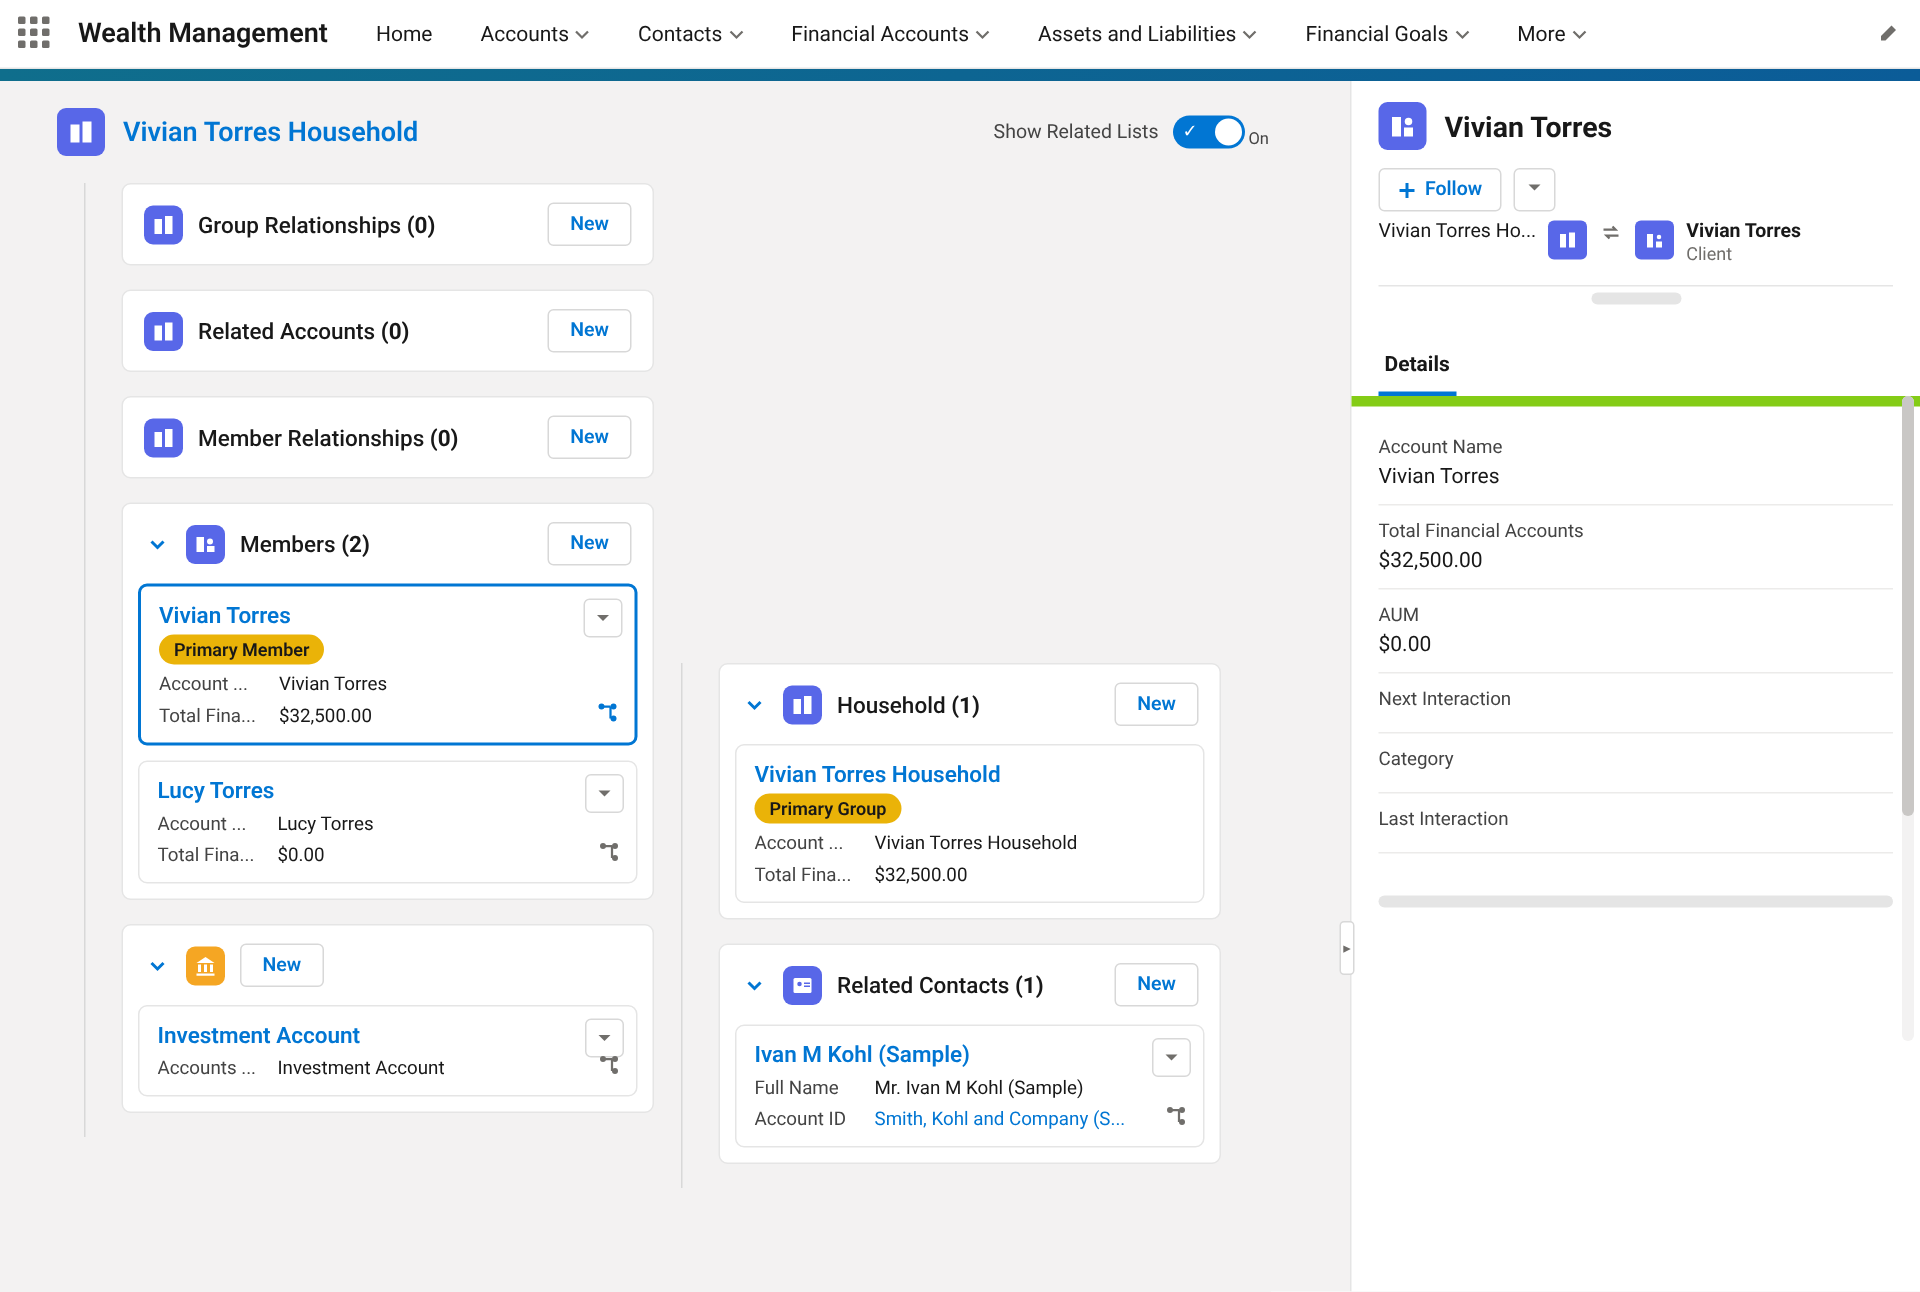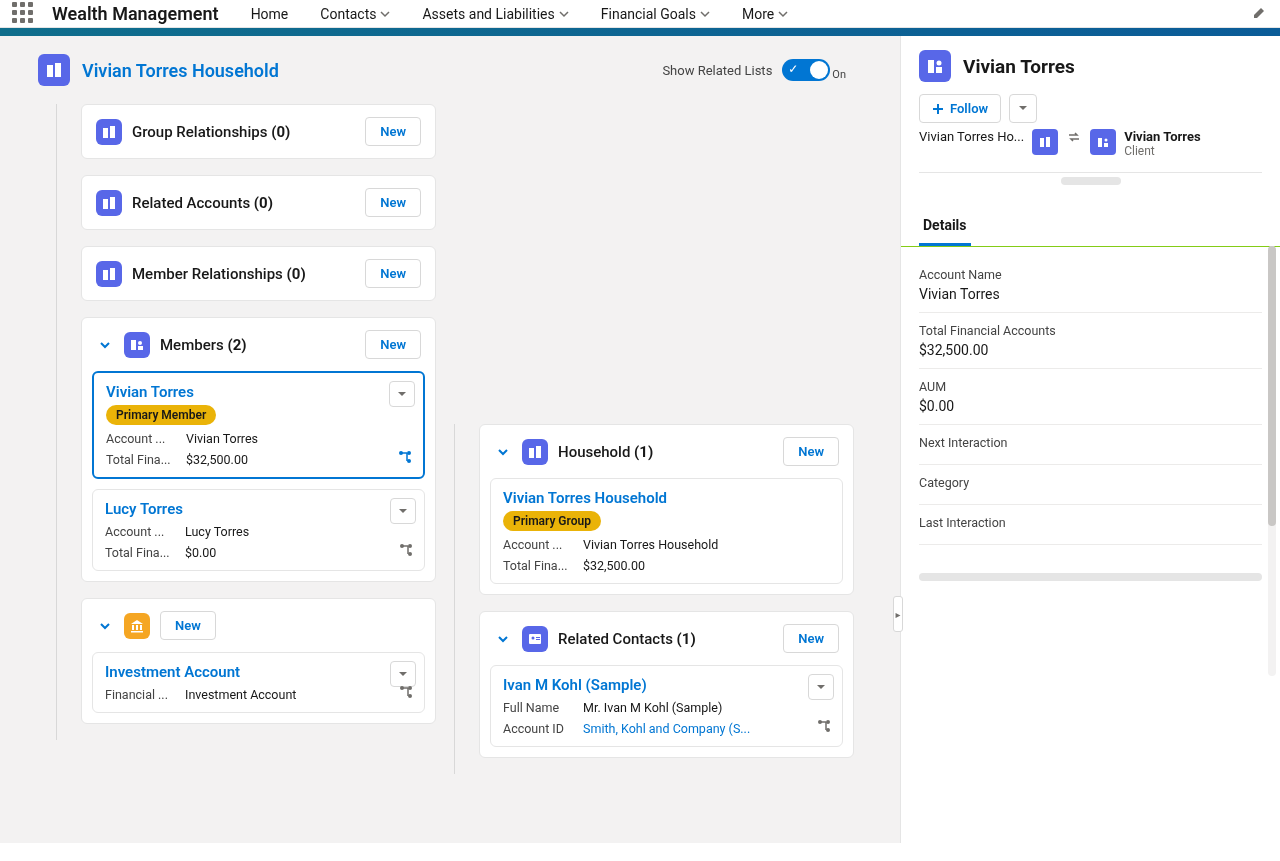--- a/index.html
+++ b/index.html
@@ -1,17 +1,17 @@
 <!DOCTYPE html>
 <html><head>
 <meta charset="utf-8">
 <style>
   * { box-sizing: border-box; font-family: -apple-system, BlinkMacSystemFont, "Segoe UI", Roboto, Helvetica, Arial, sans-serif; }
   body { margin: 0; background: #fff; color: #181818; }
-  .topnav { display: flex; align-items: center; height: 28px; border-bottom: 1px solid #e5e5e5; padding: 0 12px; gap: 8px; }
+  .topnav { display: flex; align-items: center; height: 46px; border-bottom: 1px solid #e5e5e5; padding: 0 12px; gap: 8px; }
   .app-launcher { width: 24px; height: 24px; display: grid; grid-template-columns: repeat(3, 5px); grid-template-rows: repeat(3,5px); gap: 3px; cursor: pointer; }
   .app-launcher span { background: #706e6b; border-radius: 1px; }
   .app-title { font-size: 18px; font-weight: 600; margin-left: 8px; margin-right: 12px; }
   .nav-item { display: flex; align-items: center; gap: 4px; padding: 0 12px; font-size: 14px; color: #181818; cursor: pointer; height: 46px; }
   .chev { width: 10px; height: 10px; display: inline-block; }
   .chev svg { display:block; }
   .topnav .pencil { margin-left: auto; cursor: pointer; color:#706e6b; }
   .band { height: 8px; background: linear-gradient(90deg, #0f6e8c, #0b5c98); background-color:#0b5c98; }
   .workspace { display: flex; height: calc(861px - 46px - 8px); background: #f3f2f2; }
   .main-col { flex: 1; overflow: auto; padding: 18px 10px 18px 38px; position: relative; }
@@ -23,21 +23,21 @@
   .ic-orange { background: #f5a623; }
   .ic-purple { background: #5867e8; }
   .page-title a { color: #0176d3; font-size: 18px; font-weight: 600; text-decoration: none; }
   .toggle-wrap { display: flex; flex-direction: row; align-items: flex-end; gap:2px;}
   .toggle-row { display:flex; align-items:center; gap:10px; font-size:13px; color:#444;}
   .toggle { width: 48px; height: 22px; background: #0176d3; border-radius: 11px; position: relative; cursor:pointer;}
   .toggle::after { content:""; position:absolute; right:2px; top:2px; width:18px; height:18px; background:#fff; border-radius:50%; }
   .toggle .check { position:absolute; left:6px; top:3px; color:#fff; font-size:12px; }
   .toggle-sub { font-size:11px; color:#444; margin-right:20px;}
   .tree-col { width: 380px; }
-  .tree-col2 { width: 400px; margin-left:80px; margin-top:320px;}
+  .tree-col2 { width: 360px; margin-left:80px; margin-top:320px;}
   .cols { display:flex; align-items:flex-start; }
   .card { background:#fff; border:1px solid #e5e5e5; border-radius:6px; margin-bottom:16px; }
   .card-hd { display:flex; align-items:center; padding:12px 14px; gap:10px; }
   .card-hd .ttl { font-size:15px; font-weight:500; flex:1; }
   .card-hd .cnt { font-weight:700; }
   .btn-new { background:#fff; border:1px solid #d8d8d8; color:#0176d3; font-weight:600; font-size:13px; padding:6px 14px; border-radius:4px; cursor:pointer;}
   .chev-btn { width:18px; height:18px; display:flex; align-items:center; justify-content:center; cursor:pointer; color:#0176d3;}
   .subcard { border:1px solid #e5e5e5; border-radius:6px; margin:0 10px 10px 10px; padding:10px 12px; position:relative;}
   .subcard.selected { border:2px solid #0176d3; }
   .subcard .name { color:#0176d3; font-size:15px; font-weight:600; cursor:pointer;}
@@ -57,21 +57,21 @@
   .sidebar { width: 380px; background:#fff; border-left:1px solid #e5e5e5; display:flex; flex-direction:column; position:relative; }
   .side-pad { padding:14px 18px; }
   .side-title { display:flex; align-items:center; gap:12px; }
   .side-title h2 { margin:0; font-size:19px; font-weight:700;}
   .btn-follow { display:inline-flex; align-items:center; gap:6px; border:1px solid #d8d8d8; background:#fff; color:#0176d3; font-weight:600; padding:6px 12px; border-radius:4px; cursor:pointer; font-size:13px;}
   .btn-dd { border:1px solid #d8d8d8; background:#fff; padding:6px 8px; border-radius:4px; cursor:pointer;}
   .rel-row { display:flex; align-items:flex-start; gap:8px; margin-top:6px; border-bottom:1px solid #e5e5e5; padding-bottom:14px;}
   .rel-row .trunc { font-size:13px; white-space:nowrap; overflow:hidden; text-overflow:ellipsis; max-width:120px;}
   .swap-ic { color:#706e6b; }
   .small-ic { width:26px; height:26px; border-radius:4px; display:flex; align-items:center; justify-content:center;}
-  .tabs { display:flex; border-bottom:1px solid #84cc16; padding:0 18px; margin-top:8px;}
+  .tabs { display:flex; border-bottom:7px solid #84cc16; padding:0 18px; margin-top:8px;}
   .tab { padding:10px 4px; font-size:14px; font-weight:700; color:#181818; border-bottom:3px solid #0176d3; cursor:pointer;}
   .details-body { padding:10px 18px 20px 18px; overflow:auto; position:relative;}
   .field { border-bottom:1px solid #ecebea; padding:10px 0;}
   .field .lbl { font-size:12.5px; color:#444; margin-bottom:4px;}
   .field .val { font-size:14px; color:#181818;}
   .collapse-handle { position:absolute; left:-8px; top:560px; width:10px; height:36px; background:#fff; border:1px solid #d8d8d8; border-radius:3px; display:flex; align-items:center; justify-content:center; cursor:pointer; color:#706e6b; font-size:10px;}
   .action-row { display:flex; gap:8px; margin-top:12px; align-items:center;}
   .gray-bar { height:8px; background:#e5e5e5; border-radius:4px; width:60px; margin-top:4px; margin-left:auto; margin-right:auto;}
   .sb-track { position:absolute; right:4px; top:210px; width:8px; height:430px; background:#f3f2f2; border-radius:4px;}
   .sb-thumb { position:absolute; top:0; width:8px; height:280px; background:#c9c7c5; border-radius:4px;}
@@ -92,21 +92,37 @@
       <span></span>
       <span></span>
       <span></span>
   </div>
   <div class="app-title">Wealth Management</div>
 
   <div class="nav-item">
       <span>Home</span>
     </div>
   <div class="nav-item">
+      <span>Accounts</span>
+      <span class="chev">
+        <svg viewBox="0 0 10 10">
+          <path d="M1 3l4 4 4-4" stroke="#706e6b" fill="none" stroke-width="1.5"></path>
+        </svg>
+      </span>
+    </div>
+  <div class="nav-item">
       <span>Contacts</span>
+      <span class="chev">
+        <svg viewBox="0 0 10 10">
+          <path d="M1 3l4 4 4-4" stroke="#706e6b" fill="none" stroke-width="1.5"></path>
+        </svg>
+      </span>
+    </div>
+  <div class="nav-item">
+      <span>Financial Accounts</span>
       <span class="chev">
         <svg viewBox="0 0 10 10">
           <path d="M1 3l4 4 4-4" stroke="#706e6b" fill="none" stroke-width="1.5"></path>
         </svg>
       </span>
     </div>
   <div class="nav-item">
       <span>Assets and Liabilities</span>
       <span class="chev">
         <svg viewBox="0 0 10 10">
@@ -286,21 +302,21 @@
                   <rect x="6" y="6" width="2" height="5" fill="#fff"></rect>
                   <rect x="10" y="6" width="2" height="5" fill="#fff"></rect>
                   <rect x="1" y="12" width="12" height="1.5" fill="#fff"></rect>
                 </svg>
               </div>
             <button class="btn-new">New</button>
           </div>
           <div class="subcard">
             <div class="name">Investment Account</div>
             <div class="kv">
-                <span class="k">Financial ...</span>
+                <span class="k">Accounts ...</span>
                 <span class="v">Investment Account</span>
               </div>
             <div class="dd">
                 <svg width="10" height="10" viewBox="0 0 10 10">
                   <path d="M1 3l4 4 4-4" fill="#706e6b"></path>
                 </svg>
               </div>
             <div class="share-ic gray"><svg width="16" height="16" viewBox="0 0 16 16">
                   <circle cx="4" cy="4" r="2" fill="currentColor"></circle>
                   <circle cx="12" cy="4" r="2" fill="currentColor"></circle>

